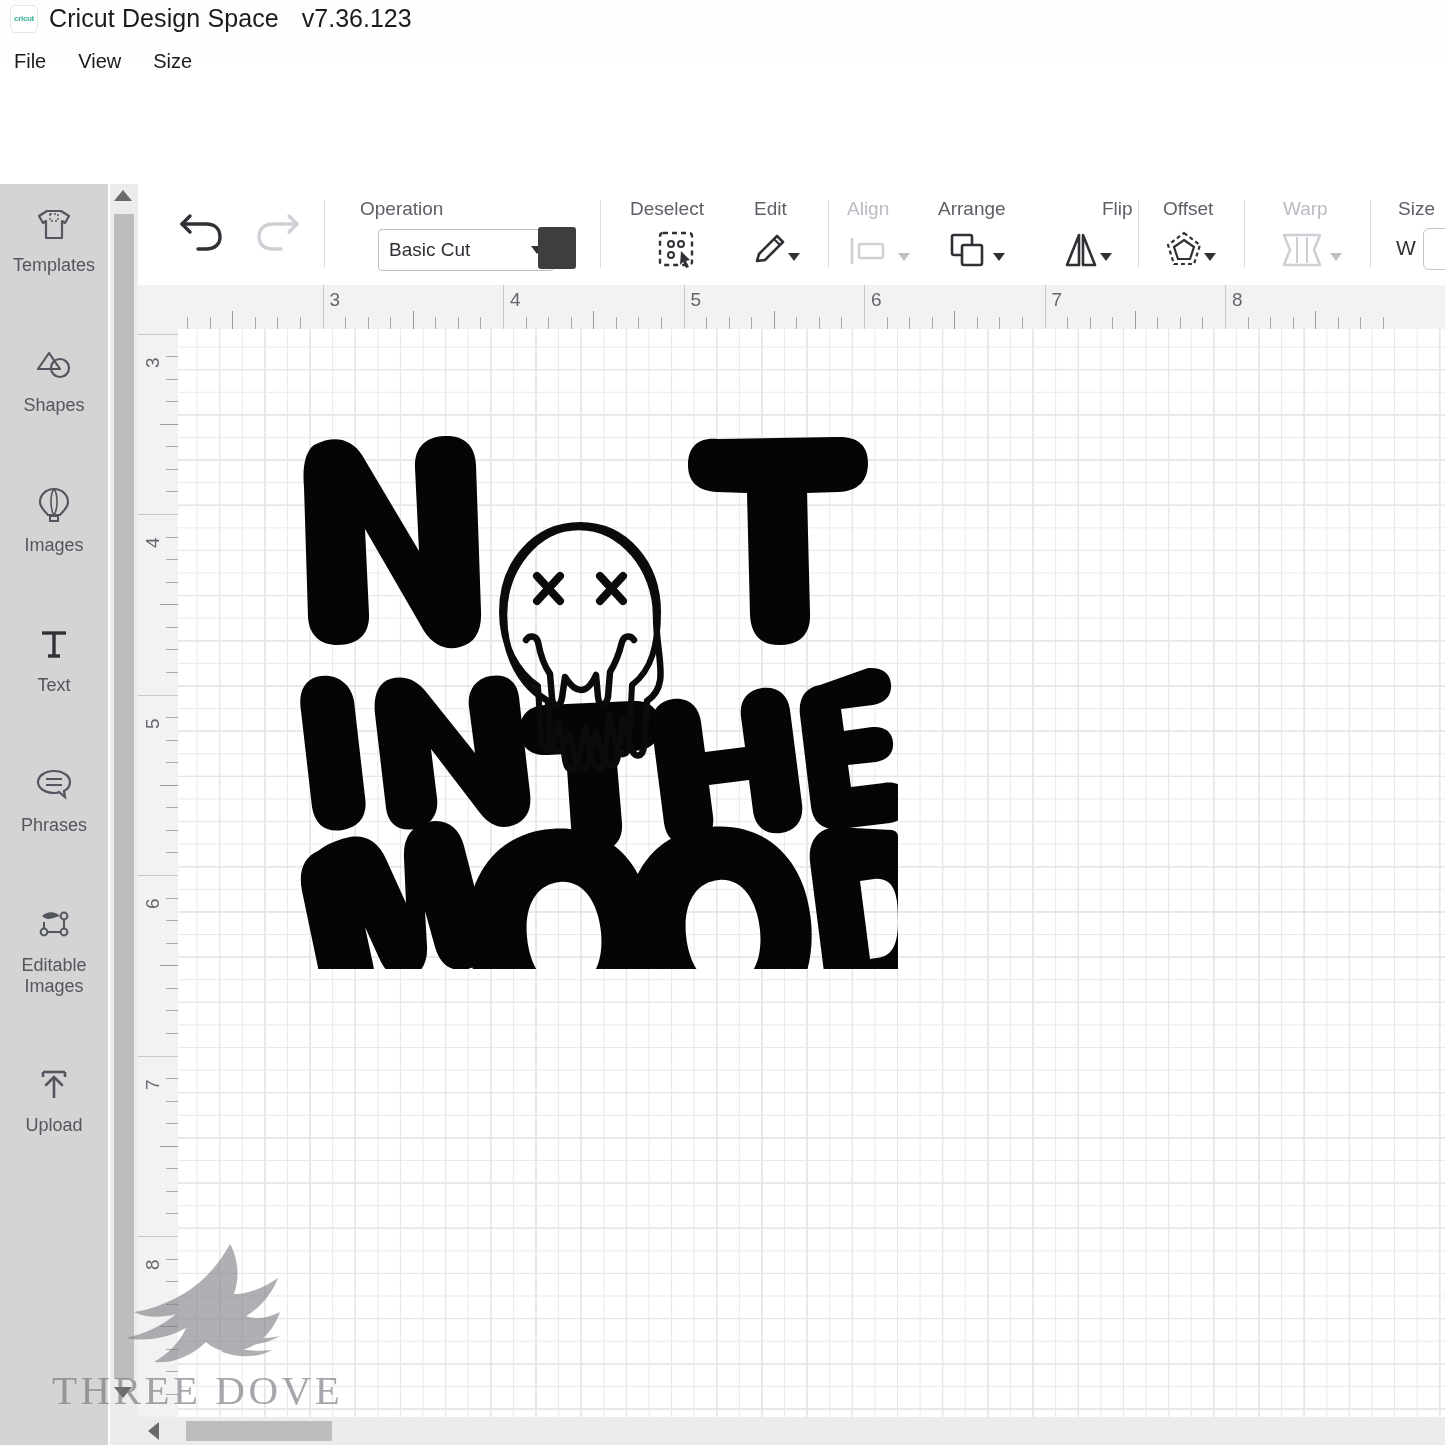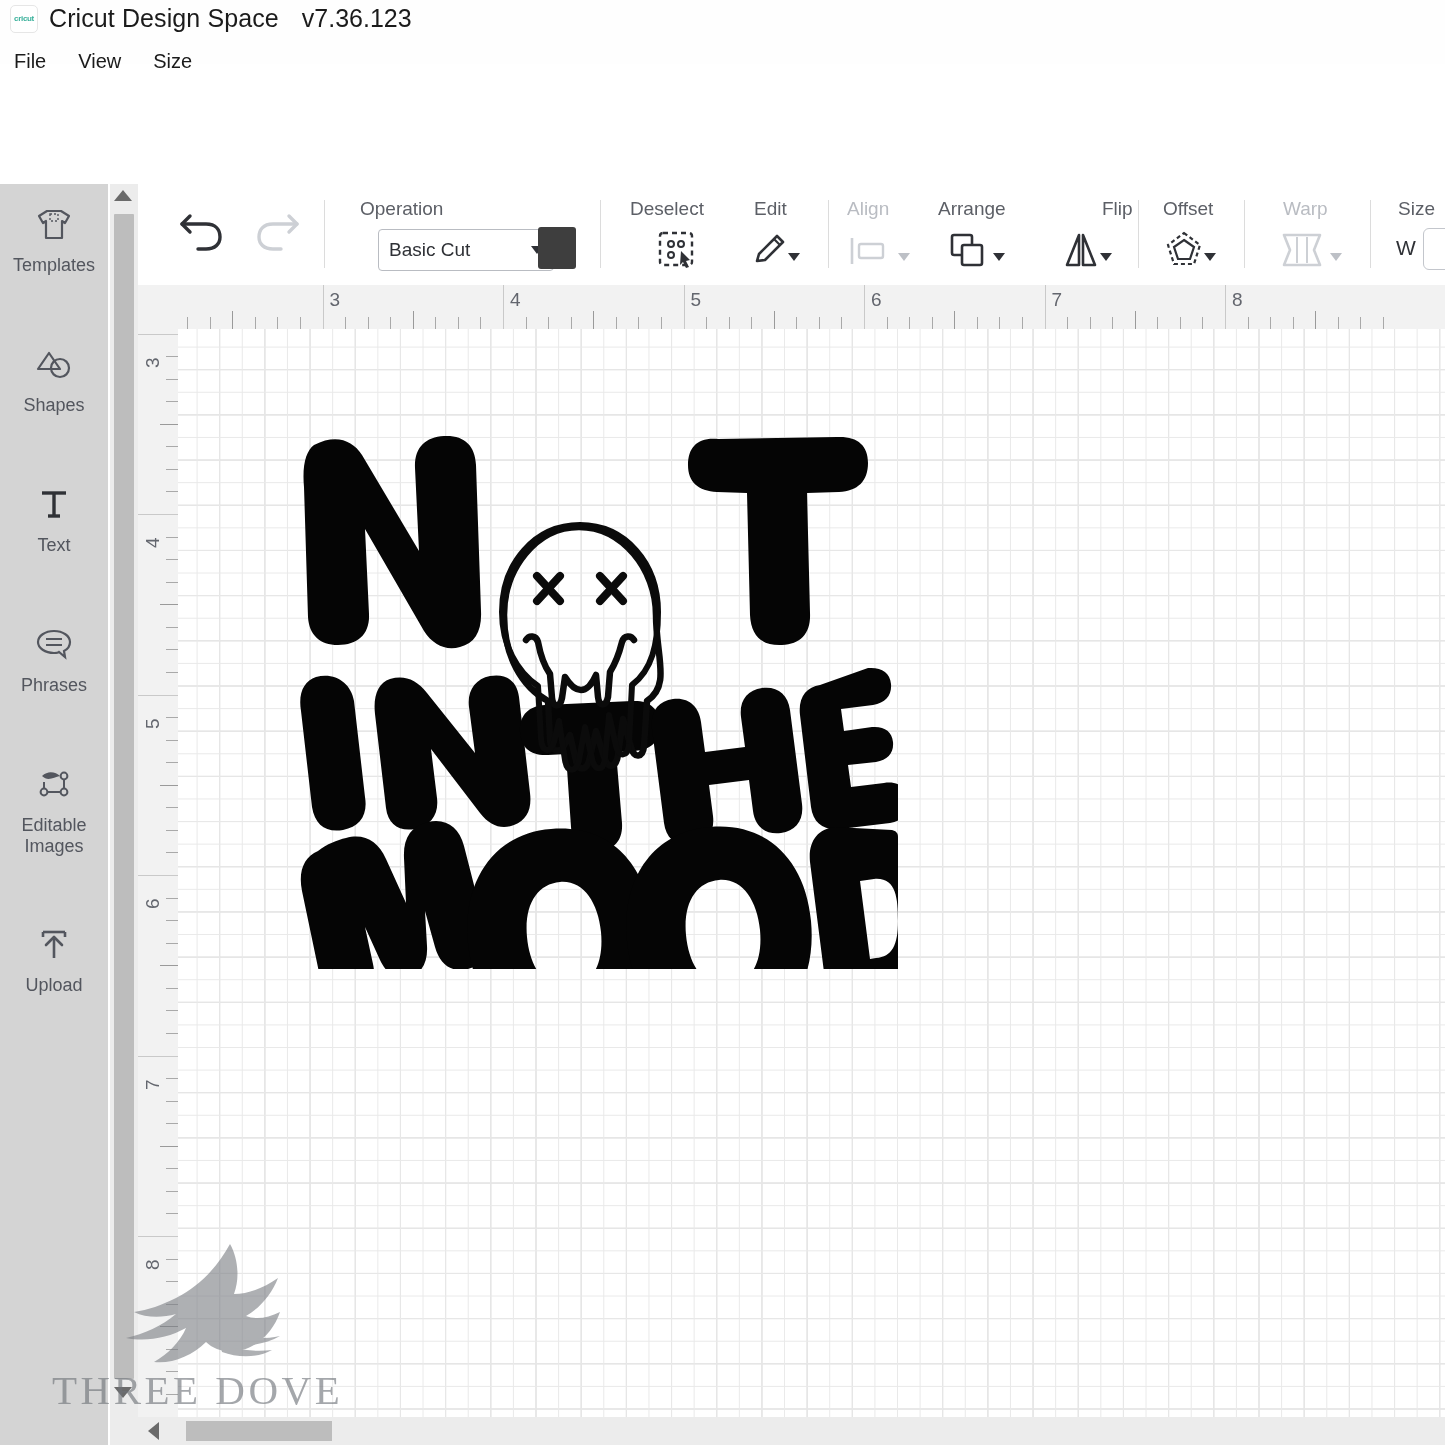--- a/index.html
+++ b/index.html
@@ -145,20 +145,31 @@
     <div class="sb-item">
       <div class="sb-icon">
         <svg viewBox="0 0 44 44">
             <path d="M17 11 L28 27 L6 27 Z" fill="none" stroke="#53565e" stroke-width="2.2" stroke-linejoin="round"></path>
             <circle cx="28" cy="26" r="9" fill="none" stroke="#53565e" stroke-width="2.2"></circle>
           </svg>
       </div>
       <div class="sb-label">Shapes</div>
     </div>
 
+    <div class="sb-item">
+      <div class="sb-icon">
+        <svg viewBox="0 0 44 44">
+            <path d="M22 7 C13 7 8 14 8 20 C8 26 14 30 16 33 L28 33 C30 30 36 26 36 20 C36 14 31 7 22 7 Z" fill="none" stroke="#53565e" stroke-width="2.2"></path>
+            <path d="M22 7 C18 12 18 27 22 33" fill="none" stroke="#53565e" stroke-width="1.6"></path>
+            <path d="M22 7 C26 12 26 27 22 33" fill="none" stroke="#53565e" stroke-width="1.6"></path>
+            <rect x="18" y="34" width="8" height="5" fill="none" stroke="#53565e" stroke-width="2"></rect>
+          </svg>
+      </div>
+      <div class="sb-label">Images</div>
+    </div>
 
     <div class="sb-item">
       <div class="sb-icon">
         <svg viewBox="0 0 44 44">
             <line x1="10" y1="11" x2="34" y2="11" stroke="#2f3136" stroke-width="3.4"></line>
             <line x1="22" y1="11" x2="22" y2="34" stroke="#2f3136" stroke-width="3.4"></line>
             <line x1="16" y1="34" x2="28" y2="34" stroke="#2f3136" stroke-width="3.4"></line>
           </svg>
       </div>
       <div class="sb-label">Text</div>

